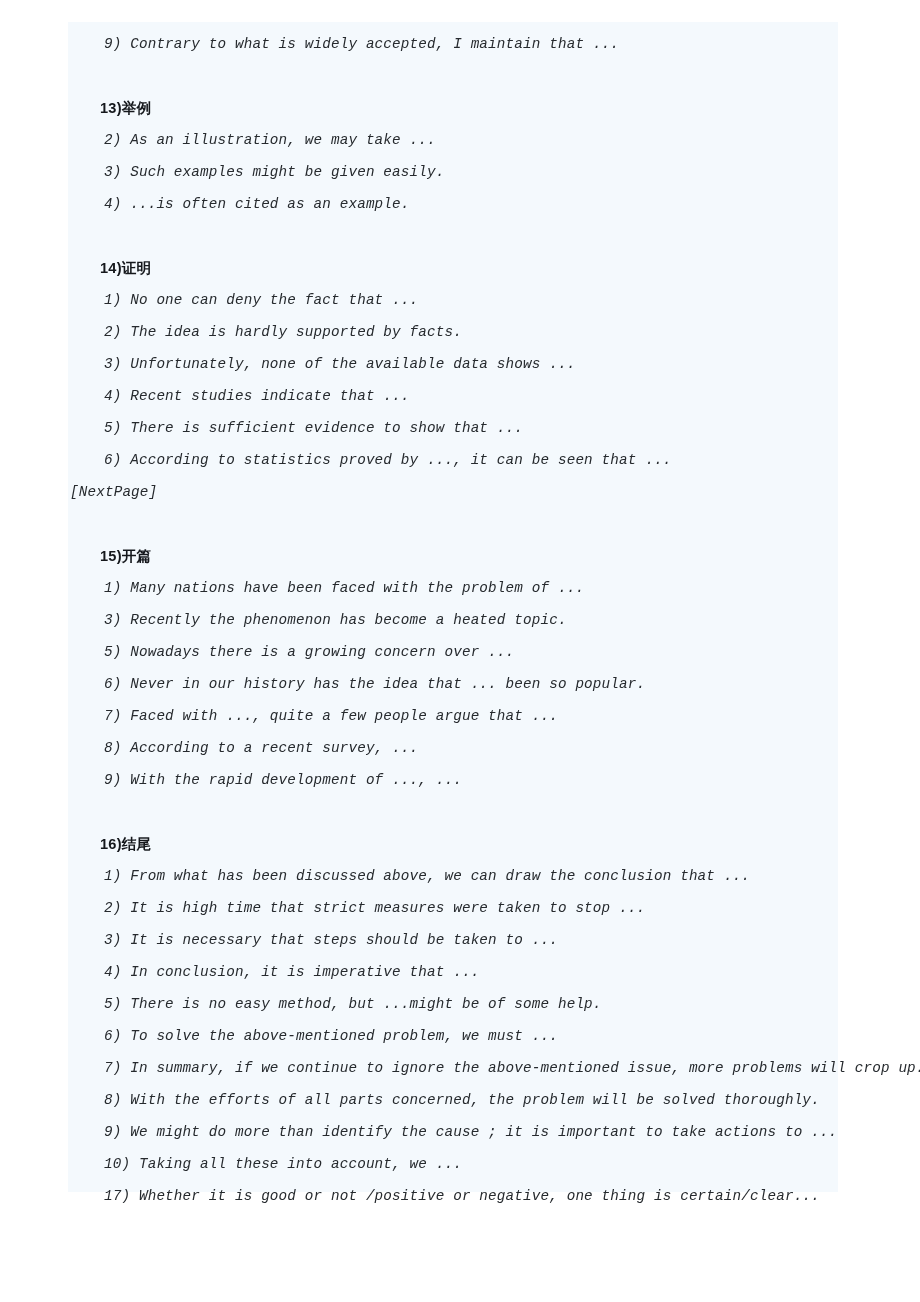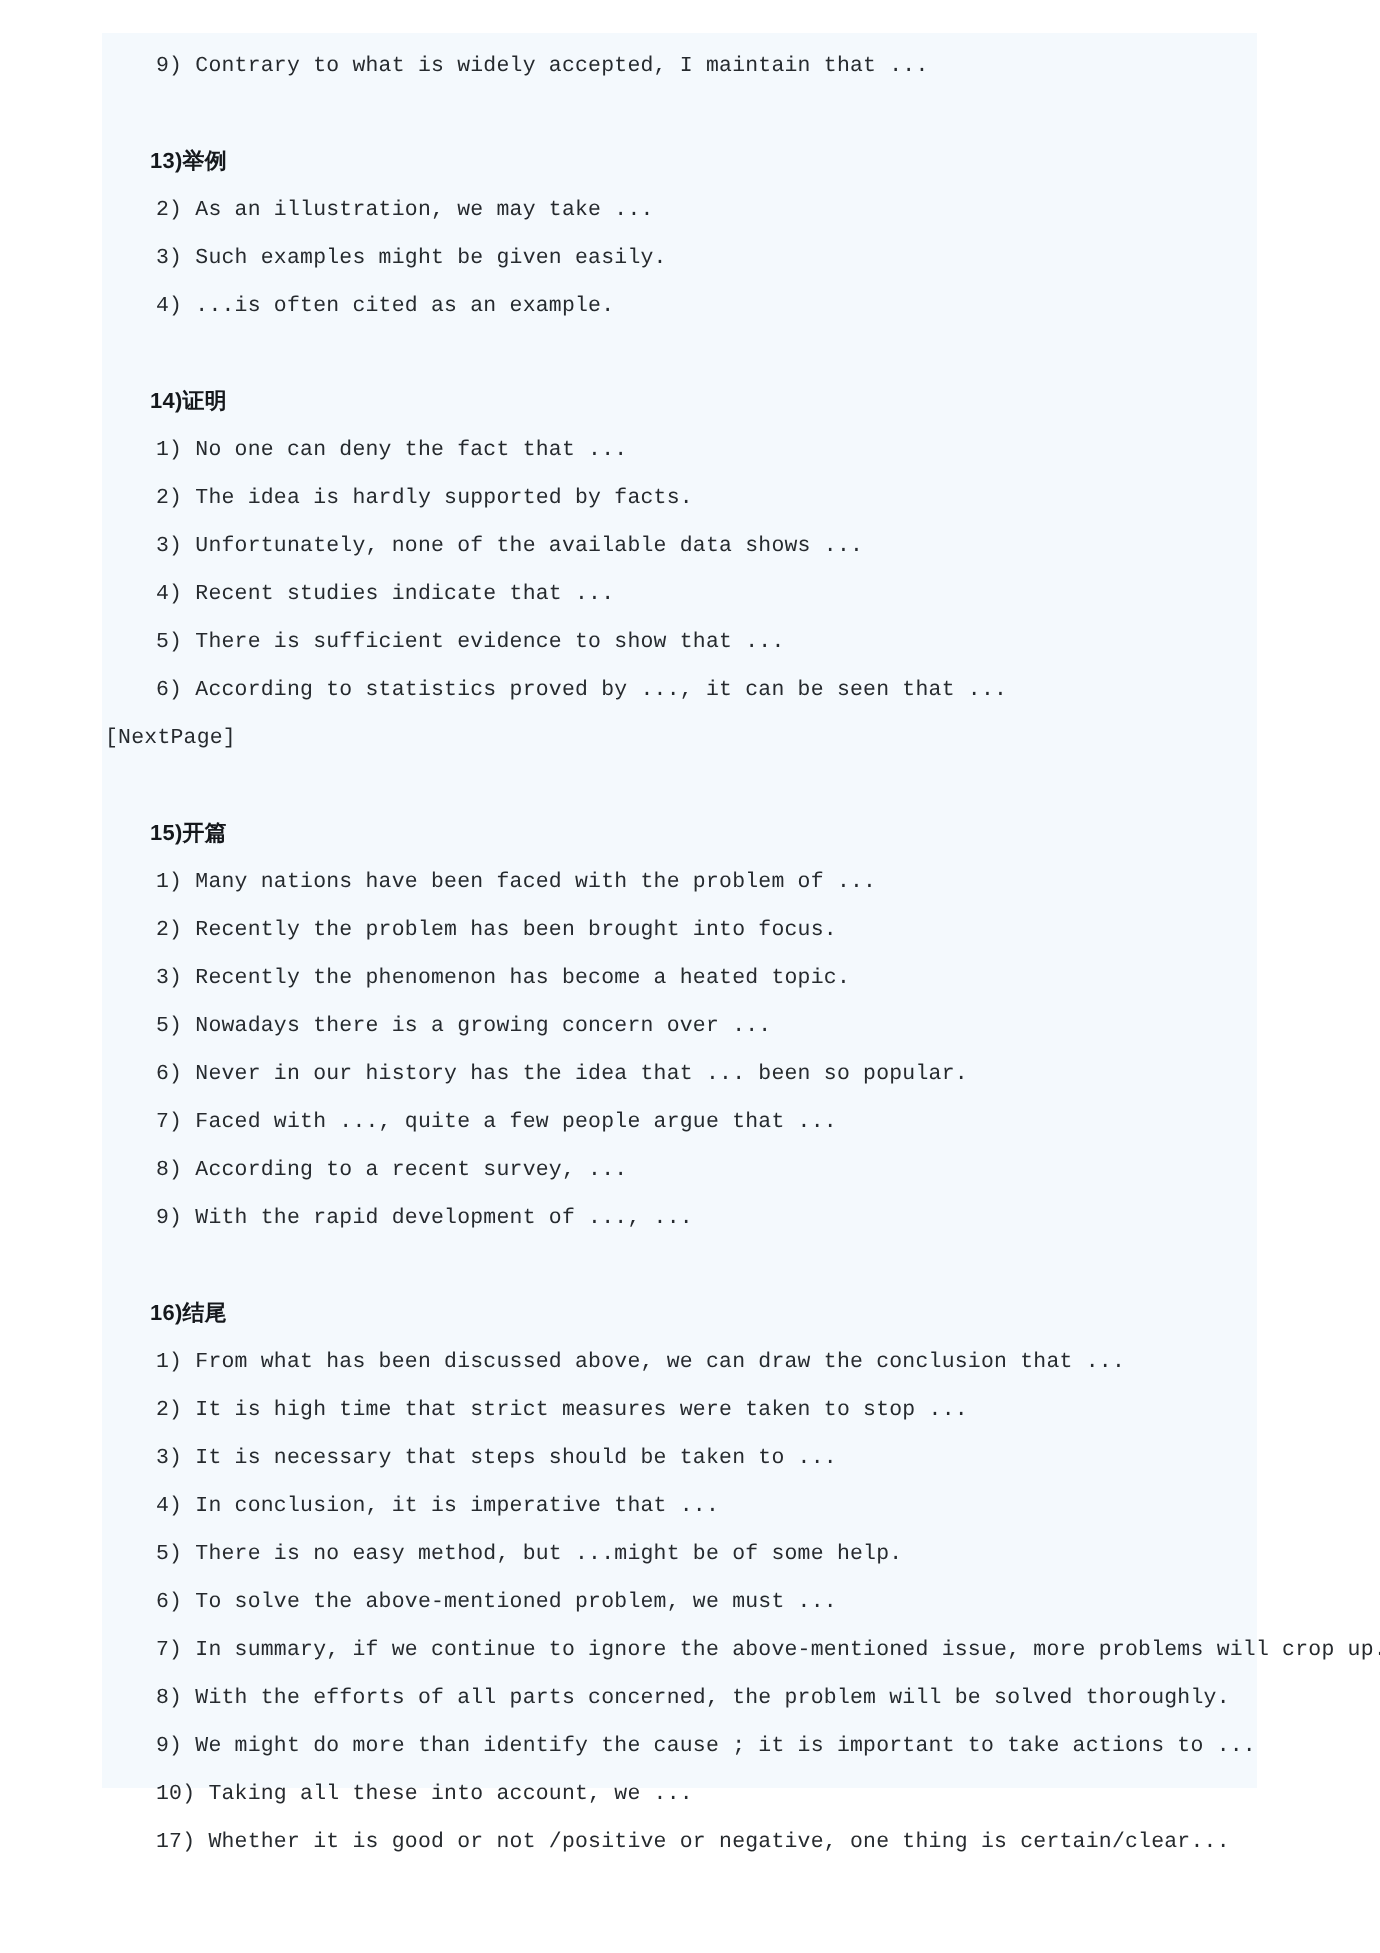--- a/index.html
+++ b/index.html
@@ -33,20 +33,21 @@
 
   
   .line {
     font-family: "Liberation Mono", "DejaVu Sans Mono", monospace;
     font-size: 14.3px;
     line-height: 32px;
     height: 32px;
     color: #262a2e;
     white-space: pre;
     letter-spacing: 0.15px;
+    font-style: italic;
   }
 
   .item {
     padding-left: 36px;
   }
 
   .nextpage {
     padding-left: 2px;
   }
 
@@ -76,21 +77,20 @@
       <div class="heading">14)证明</div>
       <div class="line item">1) No one can deny the fact that ...</div>
       <div class="line item">2) The idea is hardly supported by facts.</div>
       <div class="line item">3) Unfortunately, none of the available data shows ...</div>
       <div class="line item">4) Recent studies indicate that ...</div>
       <div class="line item">5) There is sufficient evidence to show that ...</div>
       <div class="line item">6) According to statistics proved by ..., it can be seen that ...</div>
       <div class="line nextpage">[NextPage]</div>
       <div class="heading">15)开篇</div>
       <div class="line item">1) Many nations have been faced with the problem of ...</div>
-      <div class="line item">2) Recently the problem has been brought into focus.</div>
       <div class="line item">3) Recently the phenomenon has become a heated topic.</div>
       <div class="line item">5) Nowadays there is a growing concern over ...</div>
       <div class="line item">6) Never in our history has the idea that ... been so popular.</div>
       <div class="line item">7) Faced with ..., quite a few people argue that ...</div>
       <div class="line item">8) According to a recent survey, ...</div>
       <div class="line item">9) With the rapid development of ..., ...</div>
       <div class="heading">16)结尾</div>
       <div class="line item">1) From what has been discussed above, we can draw the conclusion that ...</div>
       <div class="line item">2) It is high time that strict measures were taken to stop ...</div>
       <div class="line item">3) It is necessary that steps should be taken to ...</div>

